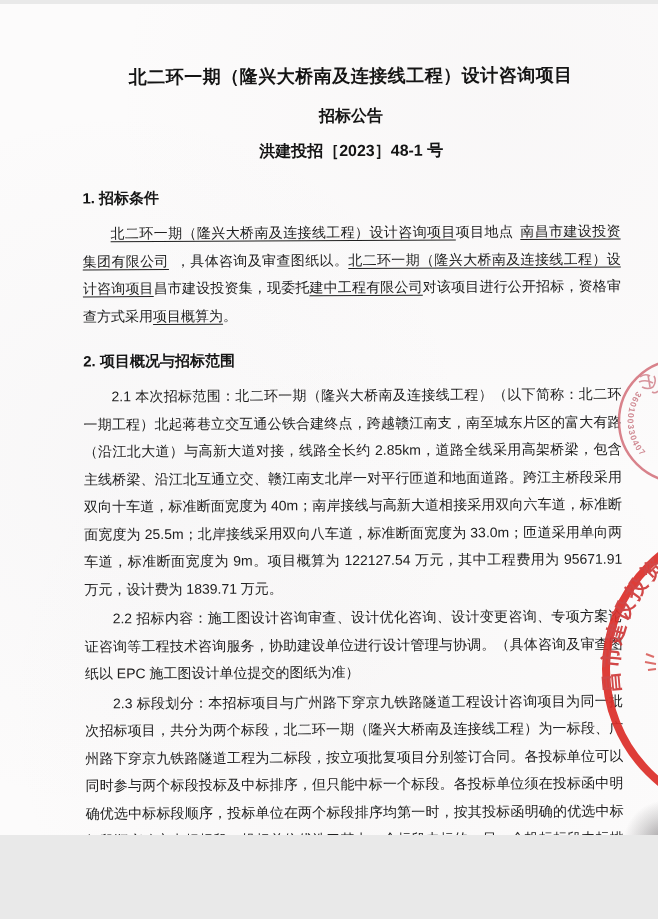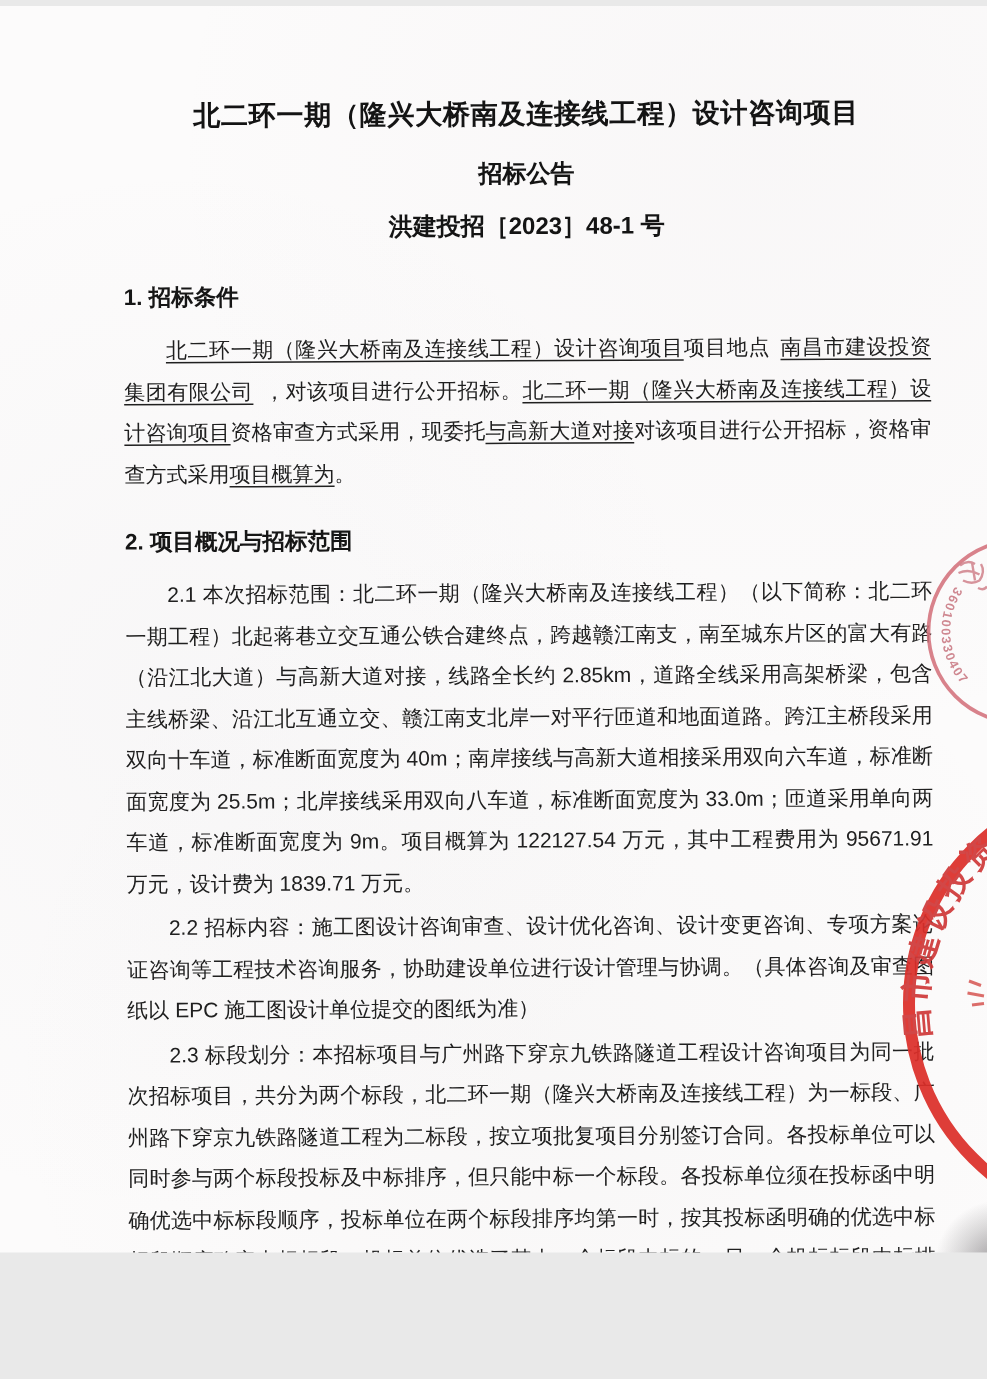--- a/index.html
+++ b/index.html
@@ -81,21 +81,21 @@
 
 <div class="page">
   <div class="content">
 
     <div class="doc-title">北二环一期（隆兴大桥南及连接线工程）设计咨询项目</div>
     <div class="doc-subtitle">招标公告</div>
     <div class="doc-number">洪建投招［2023］48-1 号</div>
 
     <h2 class="sec">1. 招标条件</h2>
 
-    <p class="body"><span class="u">北二环一期（隆兴大桥南及连接线工程）设计咨询项目</span><span>项目地点</span><span class="u pad">南昌市建设投资集团有限公司</span><span>，对该项目进行公开招标。</span><span class="u">北二环一期（隆兴大桥南及连接线工程）设计咨询项目</span><span>资格审查方式采用，现委托</span><span class="u">与高新大道对接</span><span>对该项目进行公开招标，资格审查方式采用</span><span class="u">项目概算为</span><span>。</span></p>
+    <p class="body"><span class="u">北二环一期（隆兴大桥南及连接线工程）设计咨询项目</span><span>项目地点</span><span class="u pad">南昌市建设投资集团有限公司</span><span>，具体咨询及审查图纸以。</span><span class="u">北二环一期（隆兴大桥南及连接线工程）设计咨询项目</span><span>昌市建设投资集，现委托</span><span class="u">建中工程有限公司</span><span>对该项目进行公开招标，资格审查方式采用</span><span class="u">项目概算为</span><span>。</span></p>
 
     <h2 class="sec sec2">2. 项目概况与招标范围</h2>
 
     <p class="body">2.1 本次招标范围：北二环一期（隆兴大桥南及连接线工程）（以下简称：北二环一期工程）北起蒋巷立交互通公铁合建终点，跨越赣江南支，南至城东片区的富大有路（沿江北大道）与高新大道对接，线路全长约 2.85km，道路全线采用高架桥梁，包含主线桥梁、沿江北互通立交、赣江南支北岸一对平行匝道和地面道路。跨江主桥段采用双向十车道，标准断面宽度为 40m；南岸接线与高新大道相接采用双向六车道，标准断面宽度为 25.5m；北岸接线采用双向八车道，标准断面宽度为 33.0m；匝道采用单向两车道，标准断面宽度为 9m。项目概算为 122127.54 万元，其中工程费用为 95671.91 万元，设计费为 1839.71 万元。</p>
     <p class="body">2.2 招标内容：施工图设计咨询审查、设计优化咨询、设计变更咨询、专项方案论证咨询等工程技术咨询服务，协助建设单位进行设计管理与协调。（具体咨询及审查图纸以 EPC 施工图设计单位提交的图纸为准）</p>
     <p class="body">2.3 标段划分：本招标项目与广州路下穿京九铁路隧道工程设计咨询项目为同一批次招标项目，共分为两个标段，北二环一期（隆兴大桥南及连接线工程）为一标段、广州路下穿京九铁路隧道工程为二标段，按立项批复项目分别签订合同。各投标单位可以同时参与两个标段投标及中标排序，但只能中标一个标段。各投标单位须在投标函中明确优选中标标段顺序，投标单位在两个标段排序均第一时，按其投标函明确的优选中标标段顺序确定中标标段。投标单位优选了其中一个标段中标的，另一个投标标段中标排序直接调整到末尾。</p>
     <p class="body">2.4 项目地点：招标人指定地点。</p>
     <p class="body">2.5 招标控制价：715000 元</p>
 
   </div>

